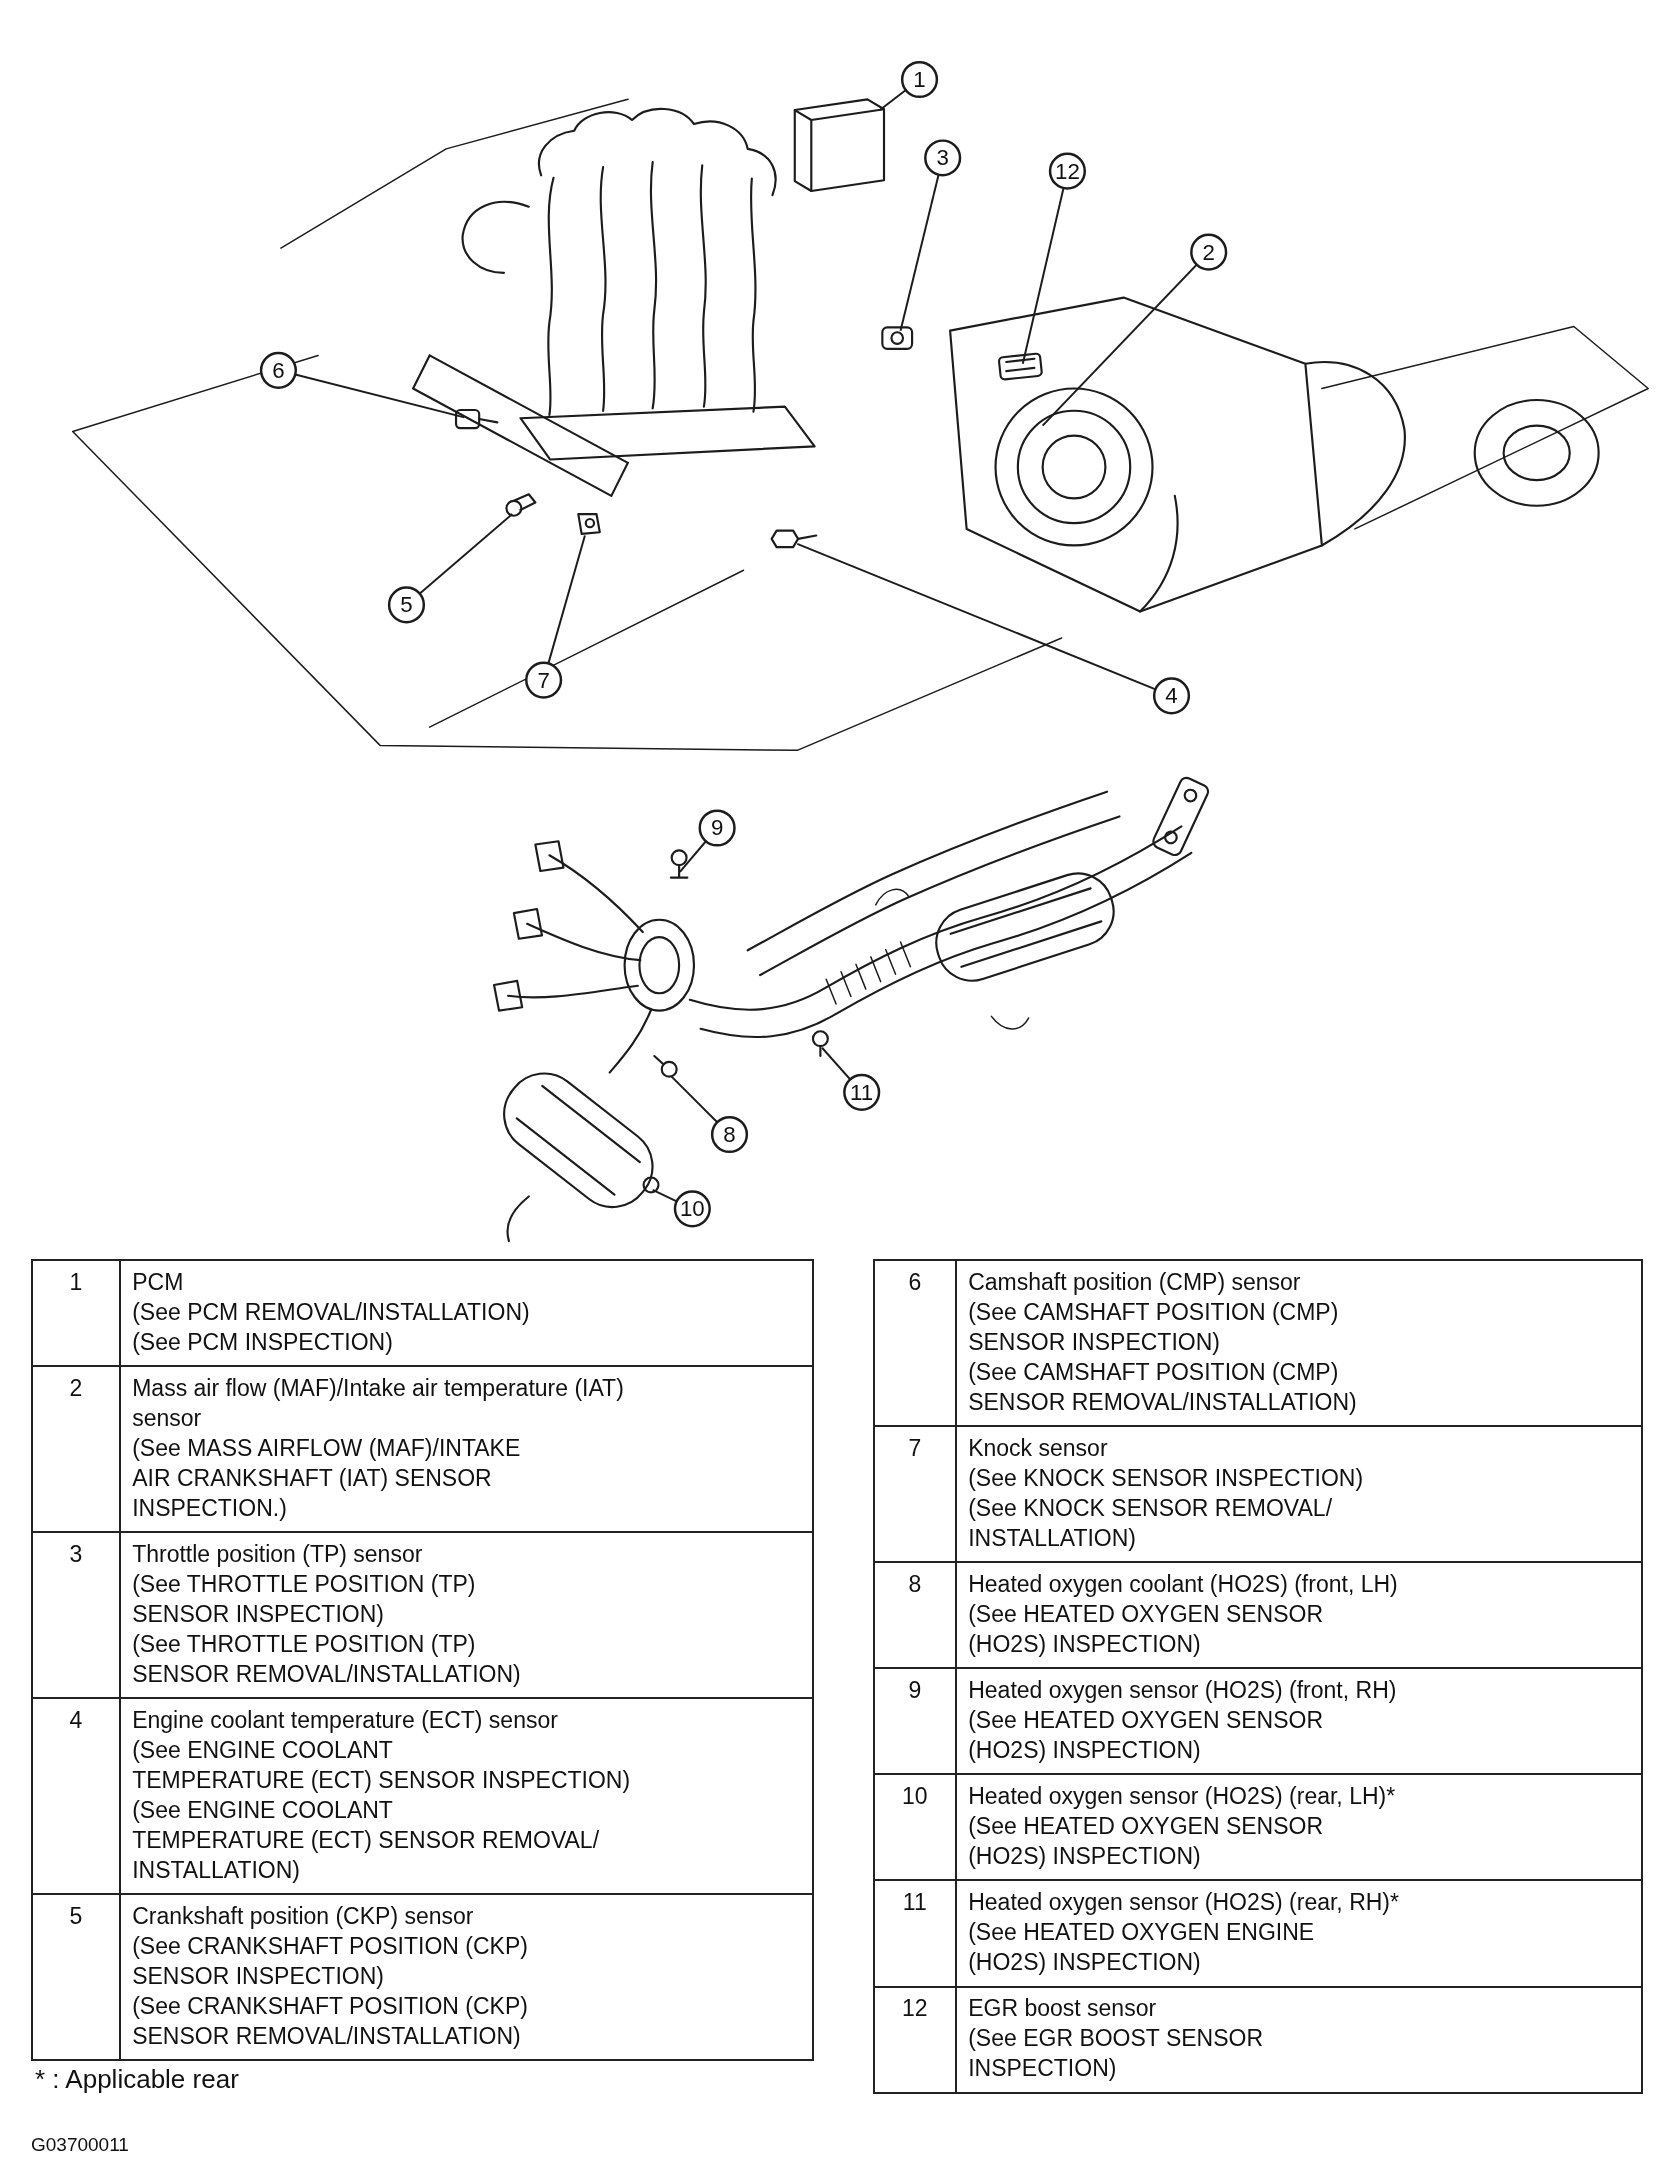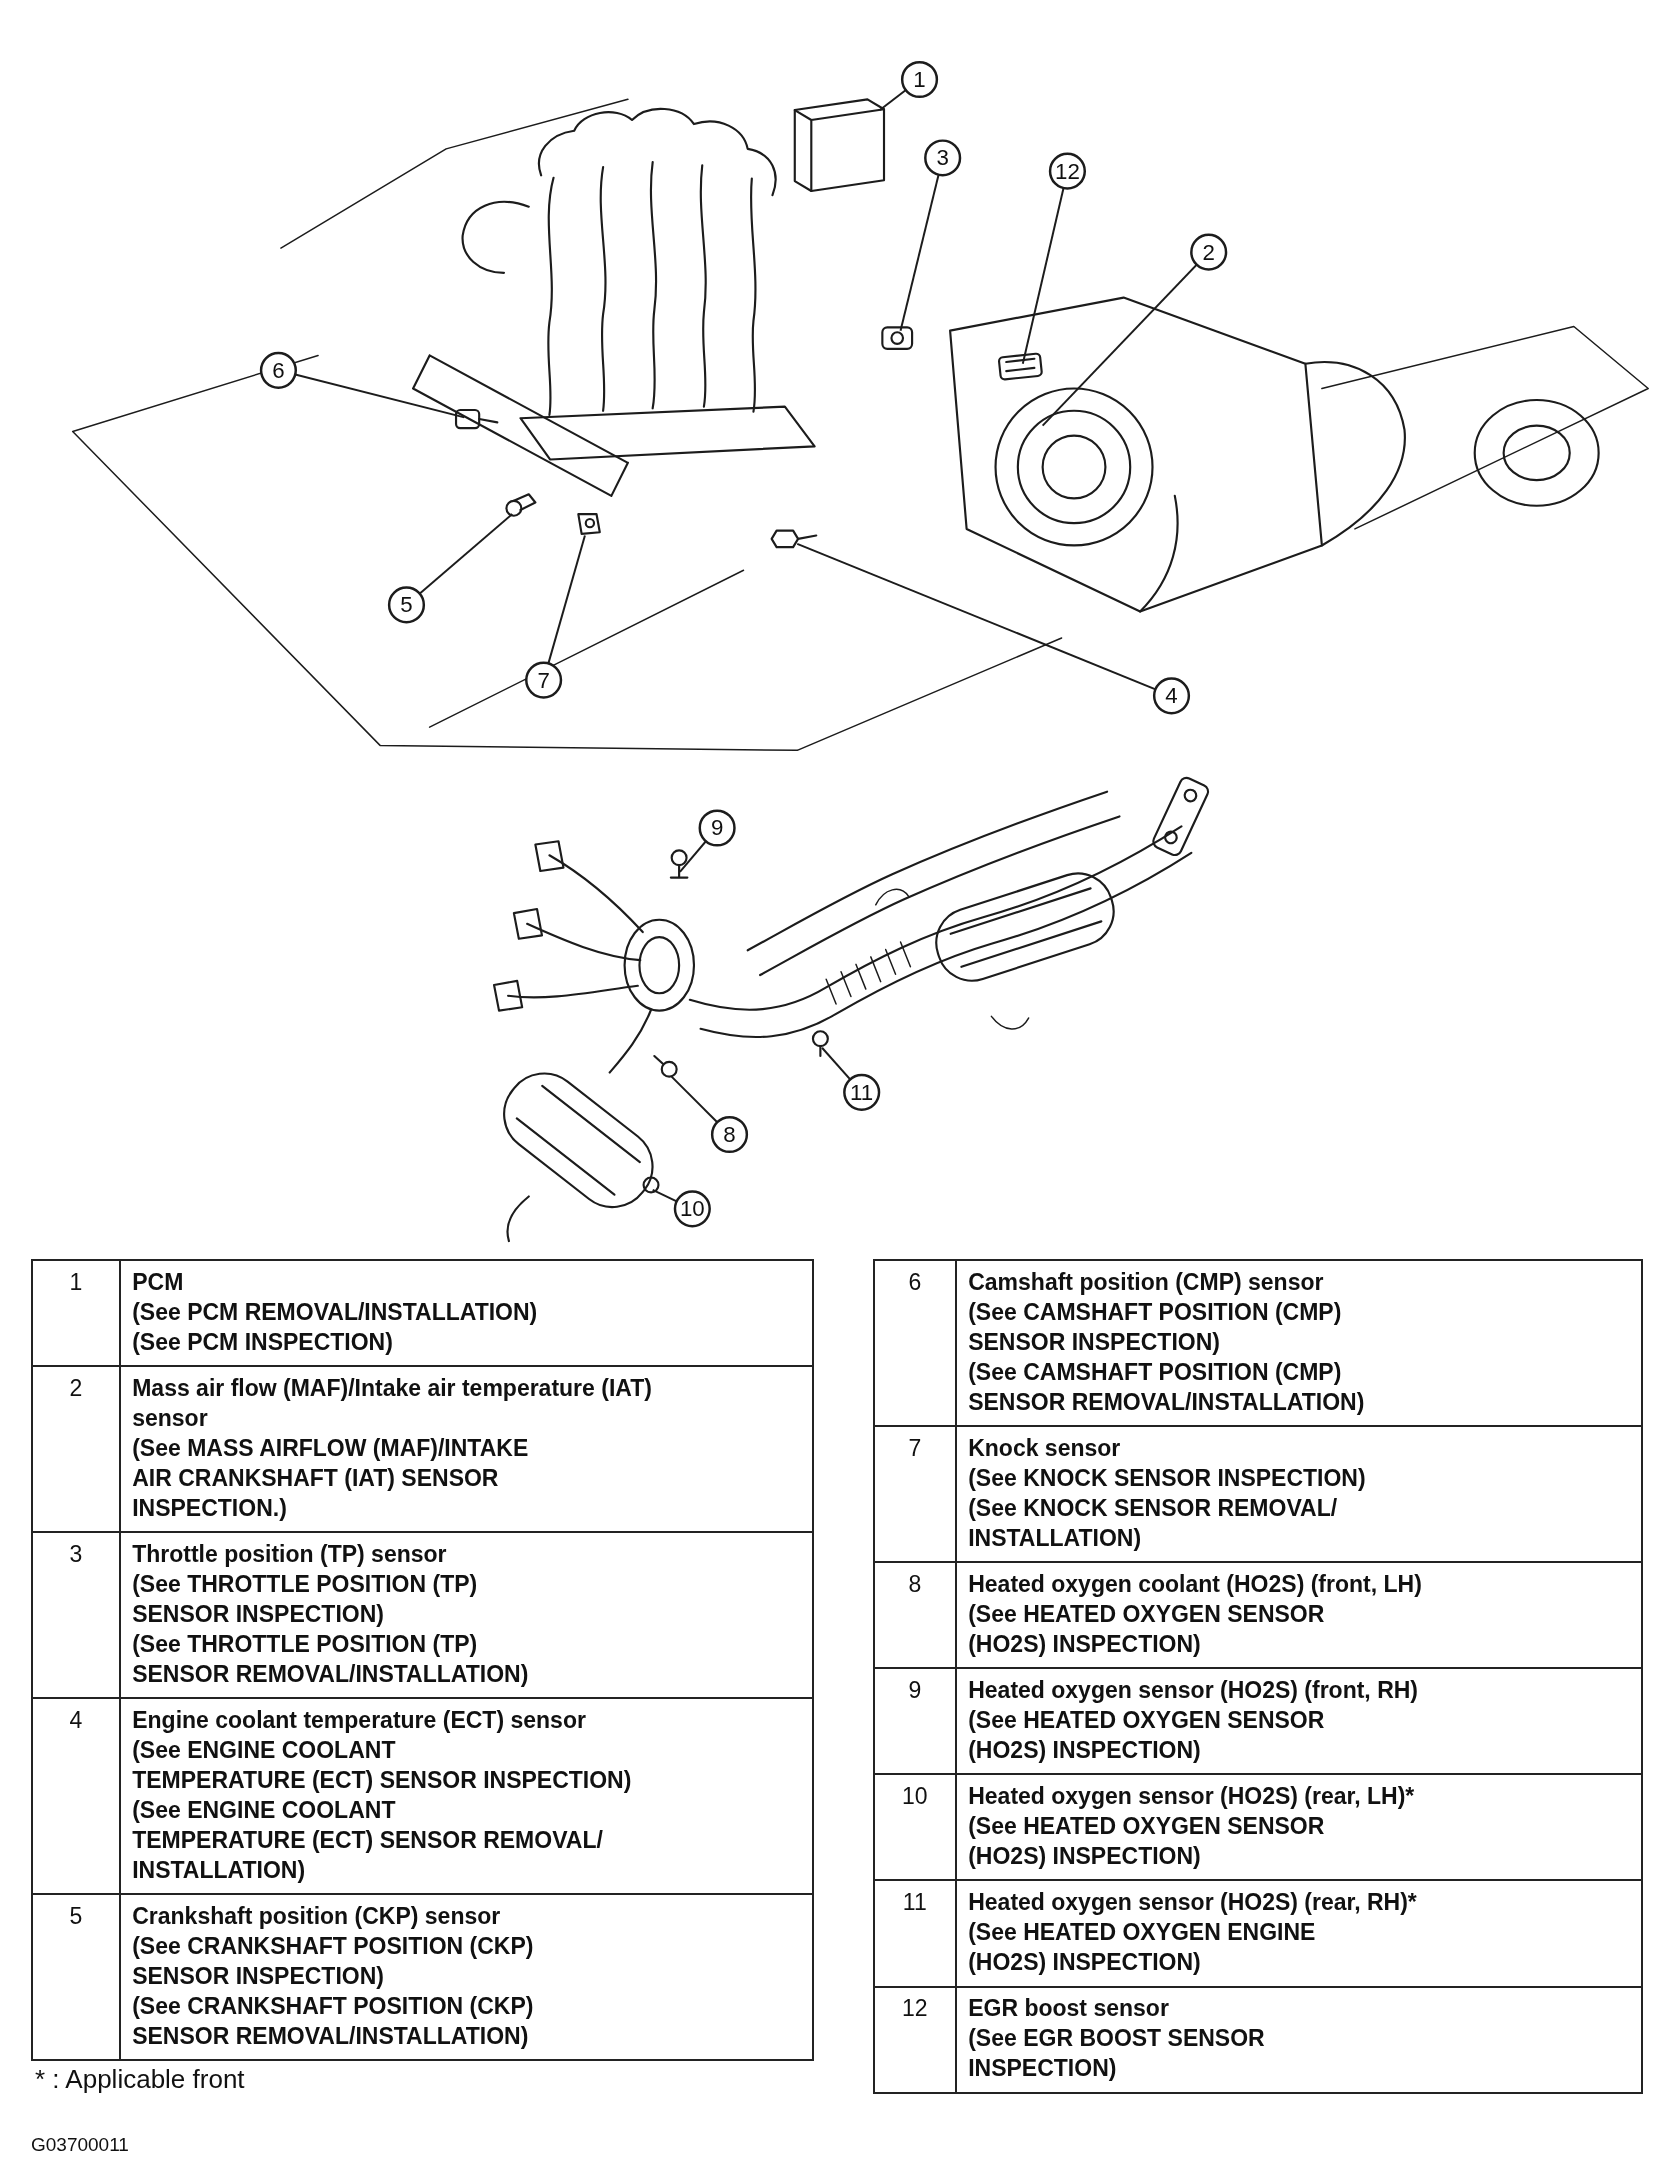--- a/index.html
+++ b/index.html
@@ -7,21 +7,21 @@
   .page{position:absolute;inset:0;background:#fff;}
   svg{position:absolute;left:0;top:0;}
   .sketch{stroke:#1c1c1c;stroke-width:2.6;fill:none;stroke-linecap:round;stroke-linejoin:round;}
   .sketch-thin{stroke:#1c1c1c;stroke-width:1.8;fill:none;stroke-linecap:round;stroke-linejoin:round;}
   .leader{stroke:#1c1c1c;stroke-width:2.4;fill:none;}
   .callout circle{fill:#ffffff;stroke:#1c1c1c;stroke-width:3;}
   .callout text{font-family:"Liberation Sans",sans-serif;font-size:27px;fill:#111;text-anchor:middle;}
   table.legend{position:absolute;border-collapse:collapse;table-layout:fixed;}
   table.legend td{border:2.5px solid #232323;vertical-align:top;font-size:23px;line-height:30px;padding:5.8px 10px 8.3px 11.6px;}
   table.legend td.num{text-align:center;padding-left:3.3px;padding-right:3.3px;}
-  td.txt{white-space:pre-line;font-weight:bold;}
+  td.txt{white-space:pre-line;}
   #tbl-left{left:31px;top:1259px;width:783px;}
   #tbl-left td.num{width:79px;}
   #tbl-right{left:873px;top:1259px;width:770px;}
   #tbl-right td.num{width:73px;}
   .footnote{position:absolute;left:35px;top:2064px;font-size:26px;}
   .figcode{position:absolute;left:31px;top:2134px;font-size:19px;text-align:center;}
 </style>
 </head>
 <body>
 
@@ -304,17 +304,17 @@
       </tr>
       <tr>
         <td class="num">12</td>
         <td class="txt">EGR boost sensor
 (See EGR BOOST SENSOR
 INSPECTION)</td>
       </tr>
     </tbody>
   </table>
 
-  <div class="footnote">*   : Applicable front</div>
+  <div class="footnote">*   : Applicable rear</div>
   <div class="figcode">G03700011</div>
 
 </div>
 
 
 </body></html>

